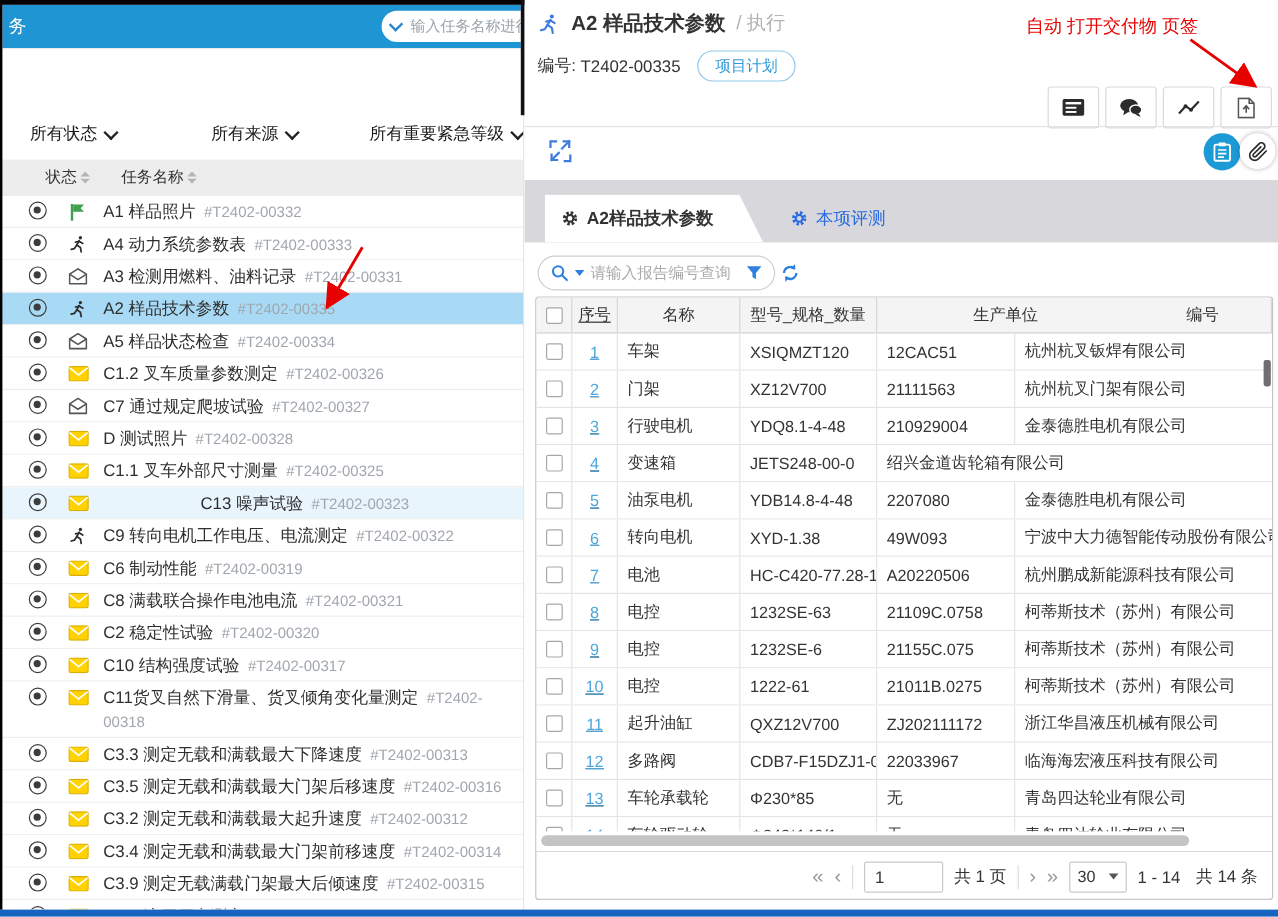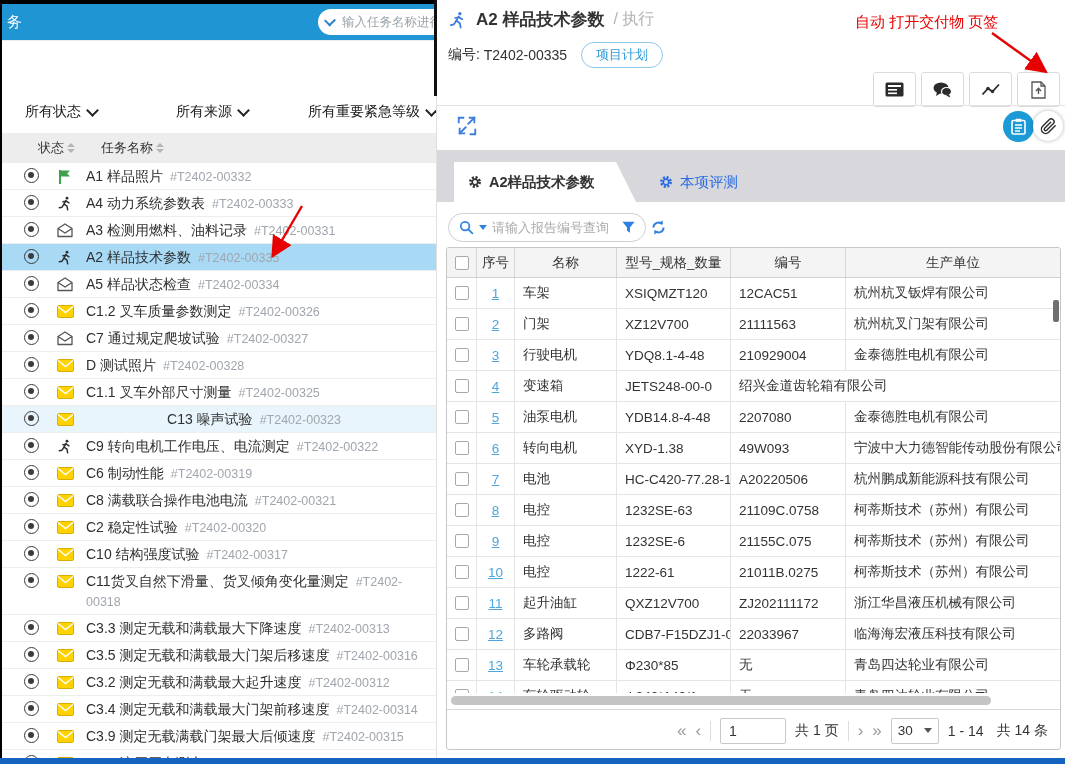--- a/index.html
+++ b/index.html
@@ -77,21 +77,21 @@
   
   .grid{position:absolute;left:9px;top:247px;width:615px;height:503px;border:1px solid #C6C6C6;border-radius:3px;
         box-sizing:border-box;overflow:hidden;background:#fff;}
   .g-head{display:flex;height:29px;background:#F4F4F4;border-bottom:1px solid #D0D0D0;font-size:13.5px;color:#333;}
   .g-head .cell{display:flex;align-items:center;justify-content:center;border-right:1px solid #D6D6D6;box-sizing:border-box;}
   .g-body{height:415px;overflow:hidden;position:relative;}
   .g-row{display:flex;height:31px;box-sizing:border-box;border-bottom:1px solid #E4E4E4;font-size:13.5px;background:#fff;}
   .g-row .cell{display:flex;align-items:center;border-right:1px solid #E4E4E4;box-sizing:border-box;
                padding:0 8px;white-space:nowrap;overflow:hidden;}
   .c-cb{flex:0 0 30px;justify-content:center;padding:0 !important;}
-  .c-no{flex:0 0 38px;justify-content:center;padding:0 !important;}
+  .c-no{flex:0 0 38px;justify-content:center;padding:0 !important;text-decoration:underline;}
   .c-name{flex:0 0 102px;font-family:Liberation Mono, monospace;} .c-model{flex:0 0 114px;} .c-code{flex:0 0 115px;} .c-maker{flex:1;border-right:none !important;}
   .g-head .c-name,.g-head .c-model,.g-head .c-code,.g-head .c-maker{justify-content:center;padding:0;}
   .cbx{width:14px;height:14px;border:1.5px solid #A8A8A8;border-radius:2px;background:#fff;box-sizing:border-box;cursor:pointer;}
   .row-no{color:#4EA6DC;text-decoration:underline;cursor:pointer;}
   .vthumb{position:absolute;right:1px;top:22px;width:6px;height:22px;background:#6f6f6f;border-radius:2px;}
   .hscroll{height:16px;position:relative;background:#fff;}
   .hthumb{position:absolute;left:4px;top:3px;width:540px;height:9px;background:#C4C4C4;border-radius:5px;cursor:pointer;}
   .pager{height:41px;border-top:1px solid #D8D8D8;display:flex;align-items:center;justify-content:flex-end;
          gap:9px;padding-right:12px;font-size:14px;color:#333;}
   .pg-ic{color:#999;font-size:17px;line-height:1;cursor:pointer;user-select:none;}
@@ -600,22 +600,22 @@
   </div>
 
   <div class="grid">
     <div class="g-head">
       <div class="cell c-cb">
           <span class="cbx"></span>
         </div>
       <div class="cell c-no">序号</div>
       <div class="cell c-name">名称</div>
       <div class="cell c-model">型号_规格_数量</div>
+      <div class="cell c-maker">生产单位</div>
       <div class="cell c-code">编号</div>
-      <div class="cell c-maker">生产单位</div>
     </div>
     <div class="g-body">
       <div class="g-row">
           <div class="cell c-cb">
             <span class="cbx"></span>
           </div>
           <div class="cell c-no">
             <span class="row-no">1</span>
           </div>
           <div class="cell c-name">车架</div>

